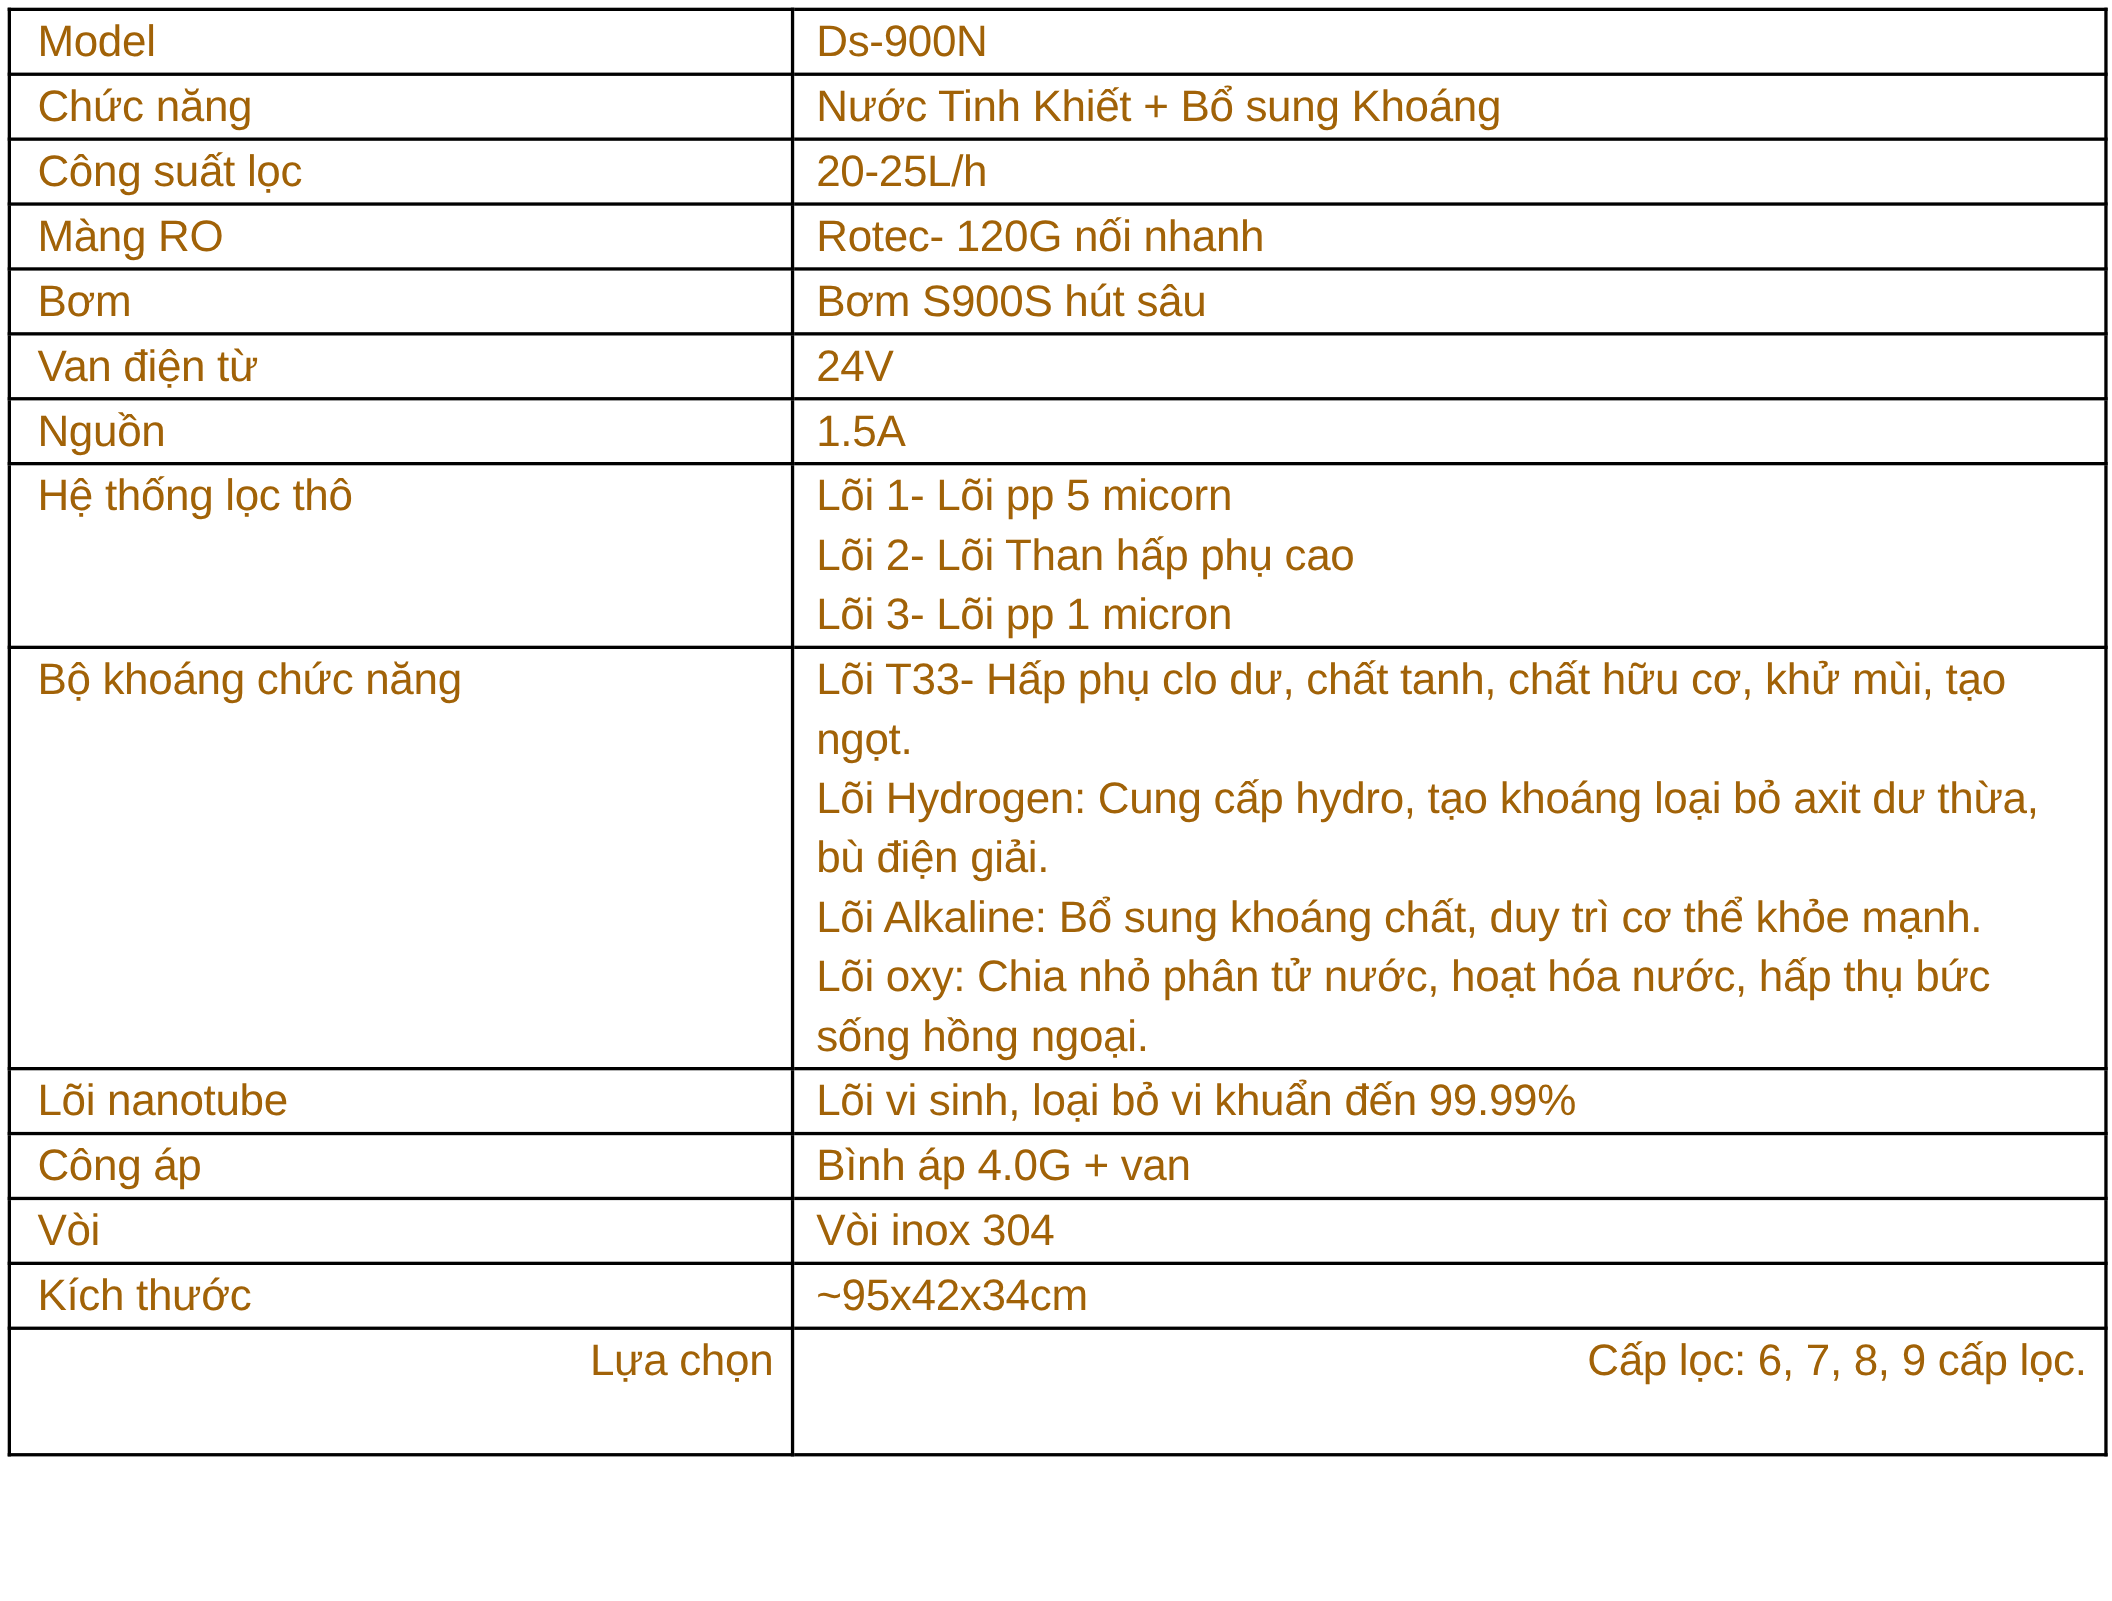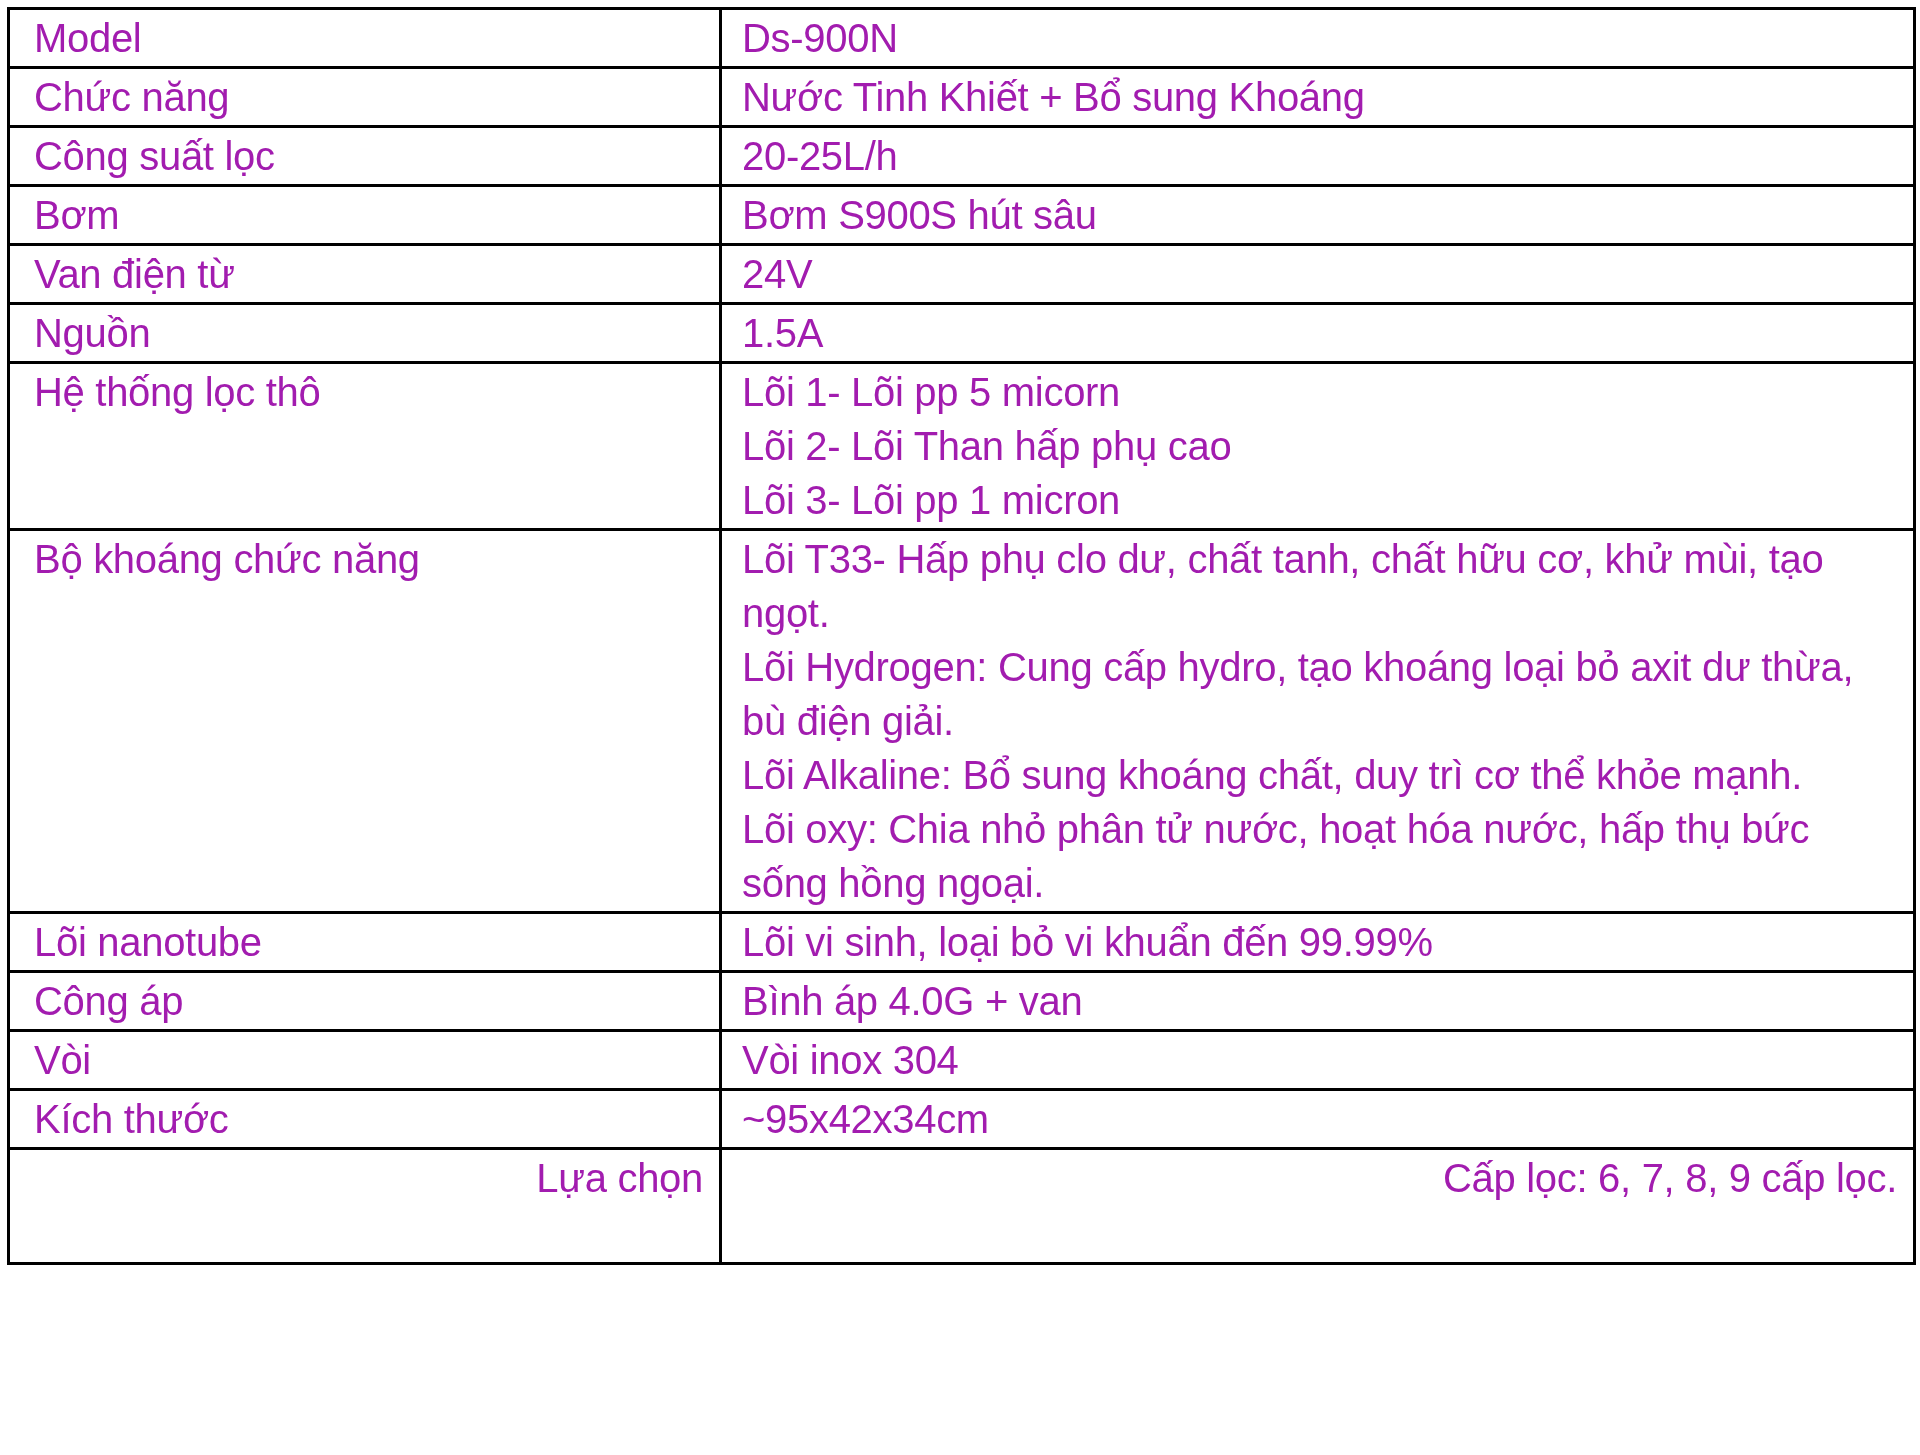--- a/index.html
+++ b/index.html
@@ -6,21 +6,21 @@
     margin: 0;
     padding: 0;
     background: #ffffff;
   }
   .page {
     position: relative;
     width: 1920px;
     height: 1455px;
     background: #ffffff;
     font-family: "Liberation Sans", sans-serif;
-    color: #a21caf;
+    color: #a16207;
     overflow: hidden;
   }
   table.spec-table {
     border-collapse: collapse;
     table-layout: fixed;
     width: 1906px;
     margin: 7px 0 0 7px;
   }
   table.spec-table col.c-label { width: 712px; }
   table.spec-table col.c-value { width: 1194px; }
@@ -56,20 +56,26 @@
         <tr>
           <td class="label-cell">Chức năng</td>
           <td class="value-cell">
             <span class="value-line">Nước Tinh Khiết + Bổ sung Khoáng</span>
           </td>
         </tr>
         <tr>
           <td class="label-cell">Công suất lọc</td>
           <td class="value-cell">
             <span class="value-line">20-25L/h</span>
+          </td>
+        </tr>
+        <tr>
+          <td class="label-cell">Màng RO</td>
+          <td class="value-cell">
+            <span class="value-line">Rotec- 120G nối nhanh</span>
           </td>
         </tr>
         <tr>
           <td class="label-cell">Bơm</td>
           <td class="value-cell">
             <span class="value-line">Bơm S900S hút sâu</span>
           </td>
         </tr>
         <tr>
           <td class="label-cell">Van điện từ</td>

